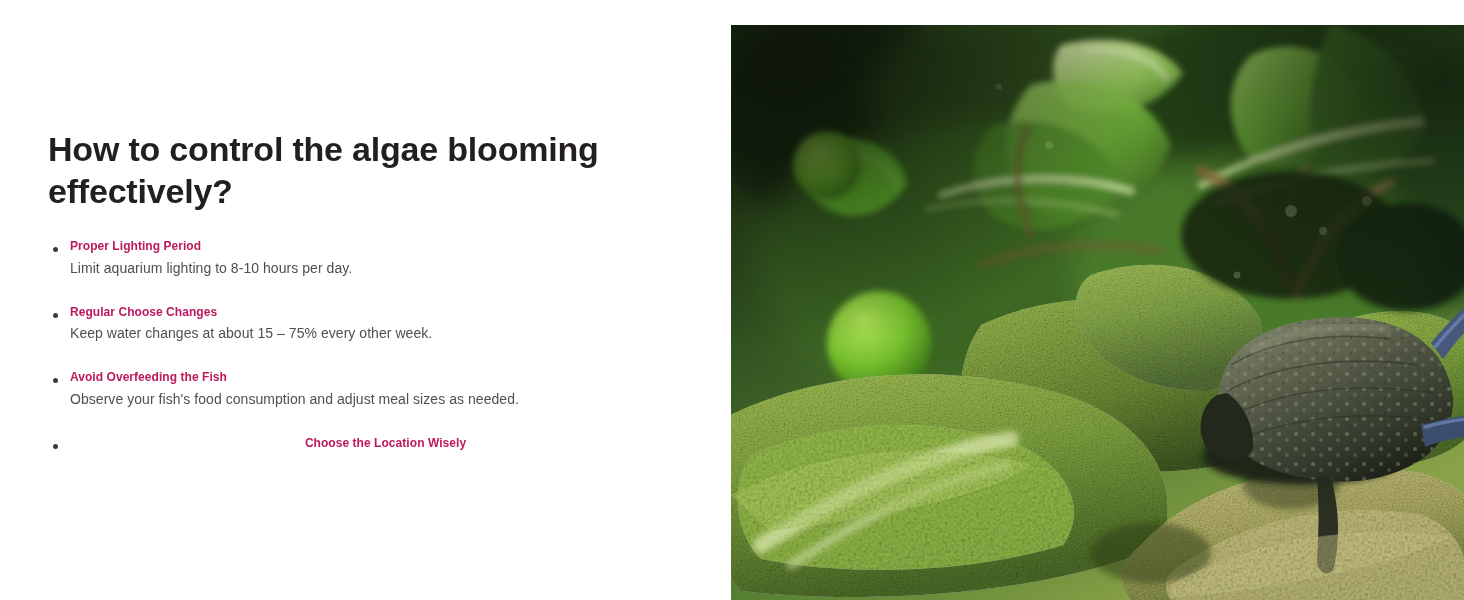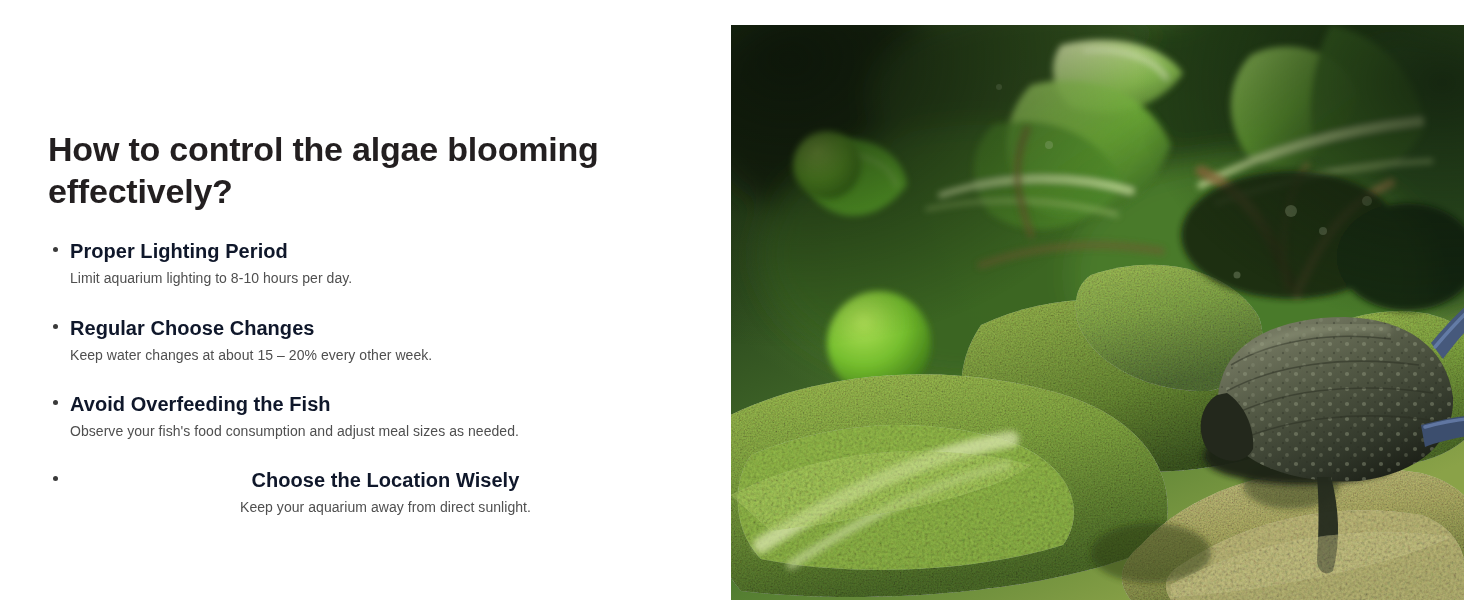--- a/index.html
+++ b/index.html
@@ -62,24 +62,24 @@
     left: 5px;
     top: 9px;
     width: 5px;
     height: 5px;
     border-radius: 50%;
     background: #3a3a3a;
   }
 
   .tip-title {
     display: block;
-    font-size: 20px;
+    font-size: 12px;
     font-weight: bold;
     line-height: 1.35;
-    color: #0f172a;
+    color: #be185d;
     letter-spacing: 0.05px;
   }
 
   .tip-desc {
     display: block;
     margin-top: 4px;
     font-size: 14px;
     font-weight: normal;
     line-height: 1.38;
     color: #4f4f4f;
@@ -125,33 +125,32 @@
 
       <li class="tip-item">
         <span class="tip-bullet"></span>
         <span class="tip-title">Proper Lighting Period</span>
         <span class="tip-desc">Limit aquarium lighting to 8-10 hours per day.</span>
       </li>
 
       <li class="tip-item">
         <span class="tip-bullet"></span>
         <span class="tip-title">Regular Choose Changes</span>
-        <span class="tip-desc">Keep water changes at about 15 – 20% every other week.</span>
+        <span class="tip-desc">Keep water changes at about 15 – 75% every other week.</span>
       </li>
 
       <li class="tip-item">
         <span class="tip-bullet"></span>
         <span class="tip-title">Avoid Overfeeding the Fish</span>
         <span class="tip-desc">Observe your fish's food consumption and adjust meal sizes as needed.</span>
       </li>
 
       <li class="tip-item">
         <span class="tip-bullet"></span>
         <span class="tip-title">Choose the Location Wisely</span>
-        <span class="tip-desc">Keep your aquarium away from direct sunlight.</span>
       </li>
 
     </ul>
   </div>
 
   <div class="photo-frame">
     <svg class="photo-canvas" viewBox="0 0 733 575" preserveAspectRatio="xMidYMid slice">
       <defs>
 
         <linearGradient id="bgGrad" x1="0" y1="0" x2="0.6" y2="1">

